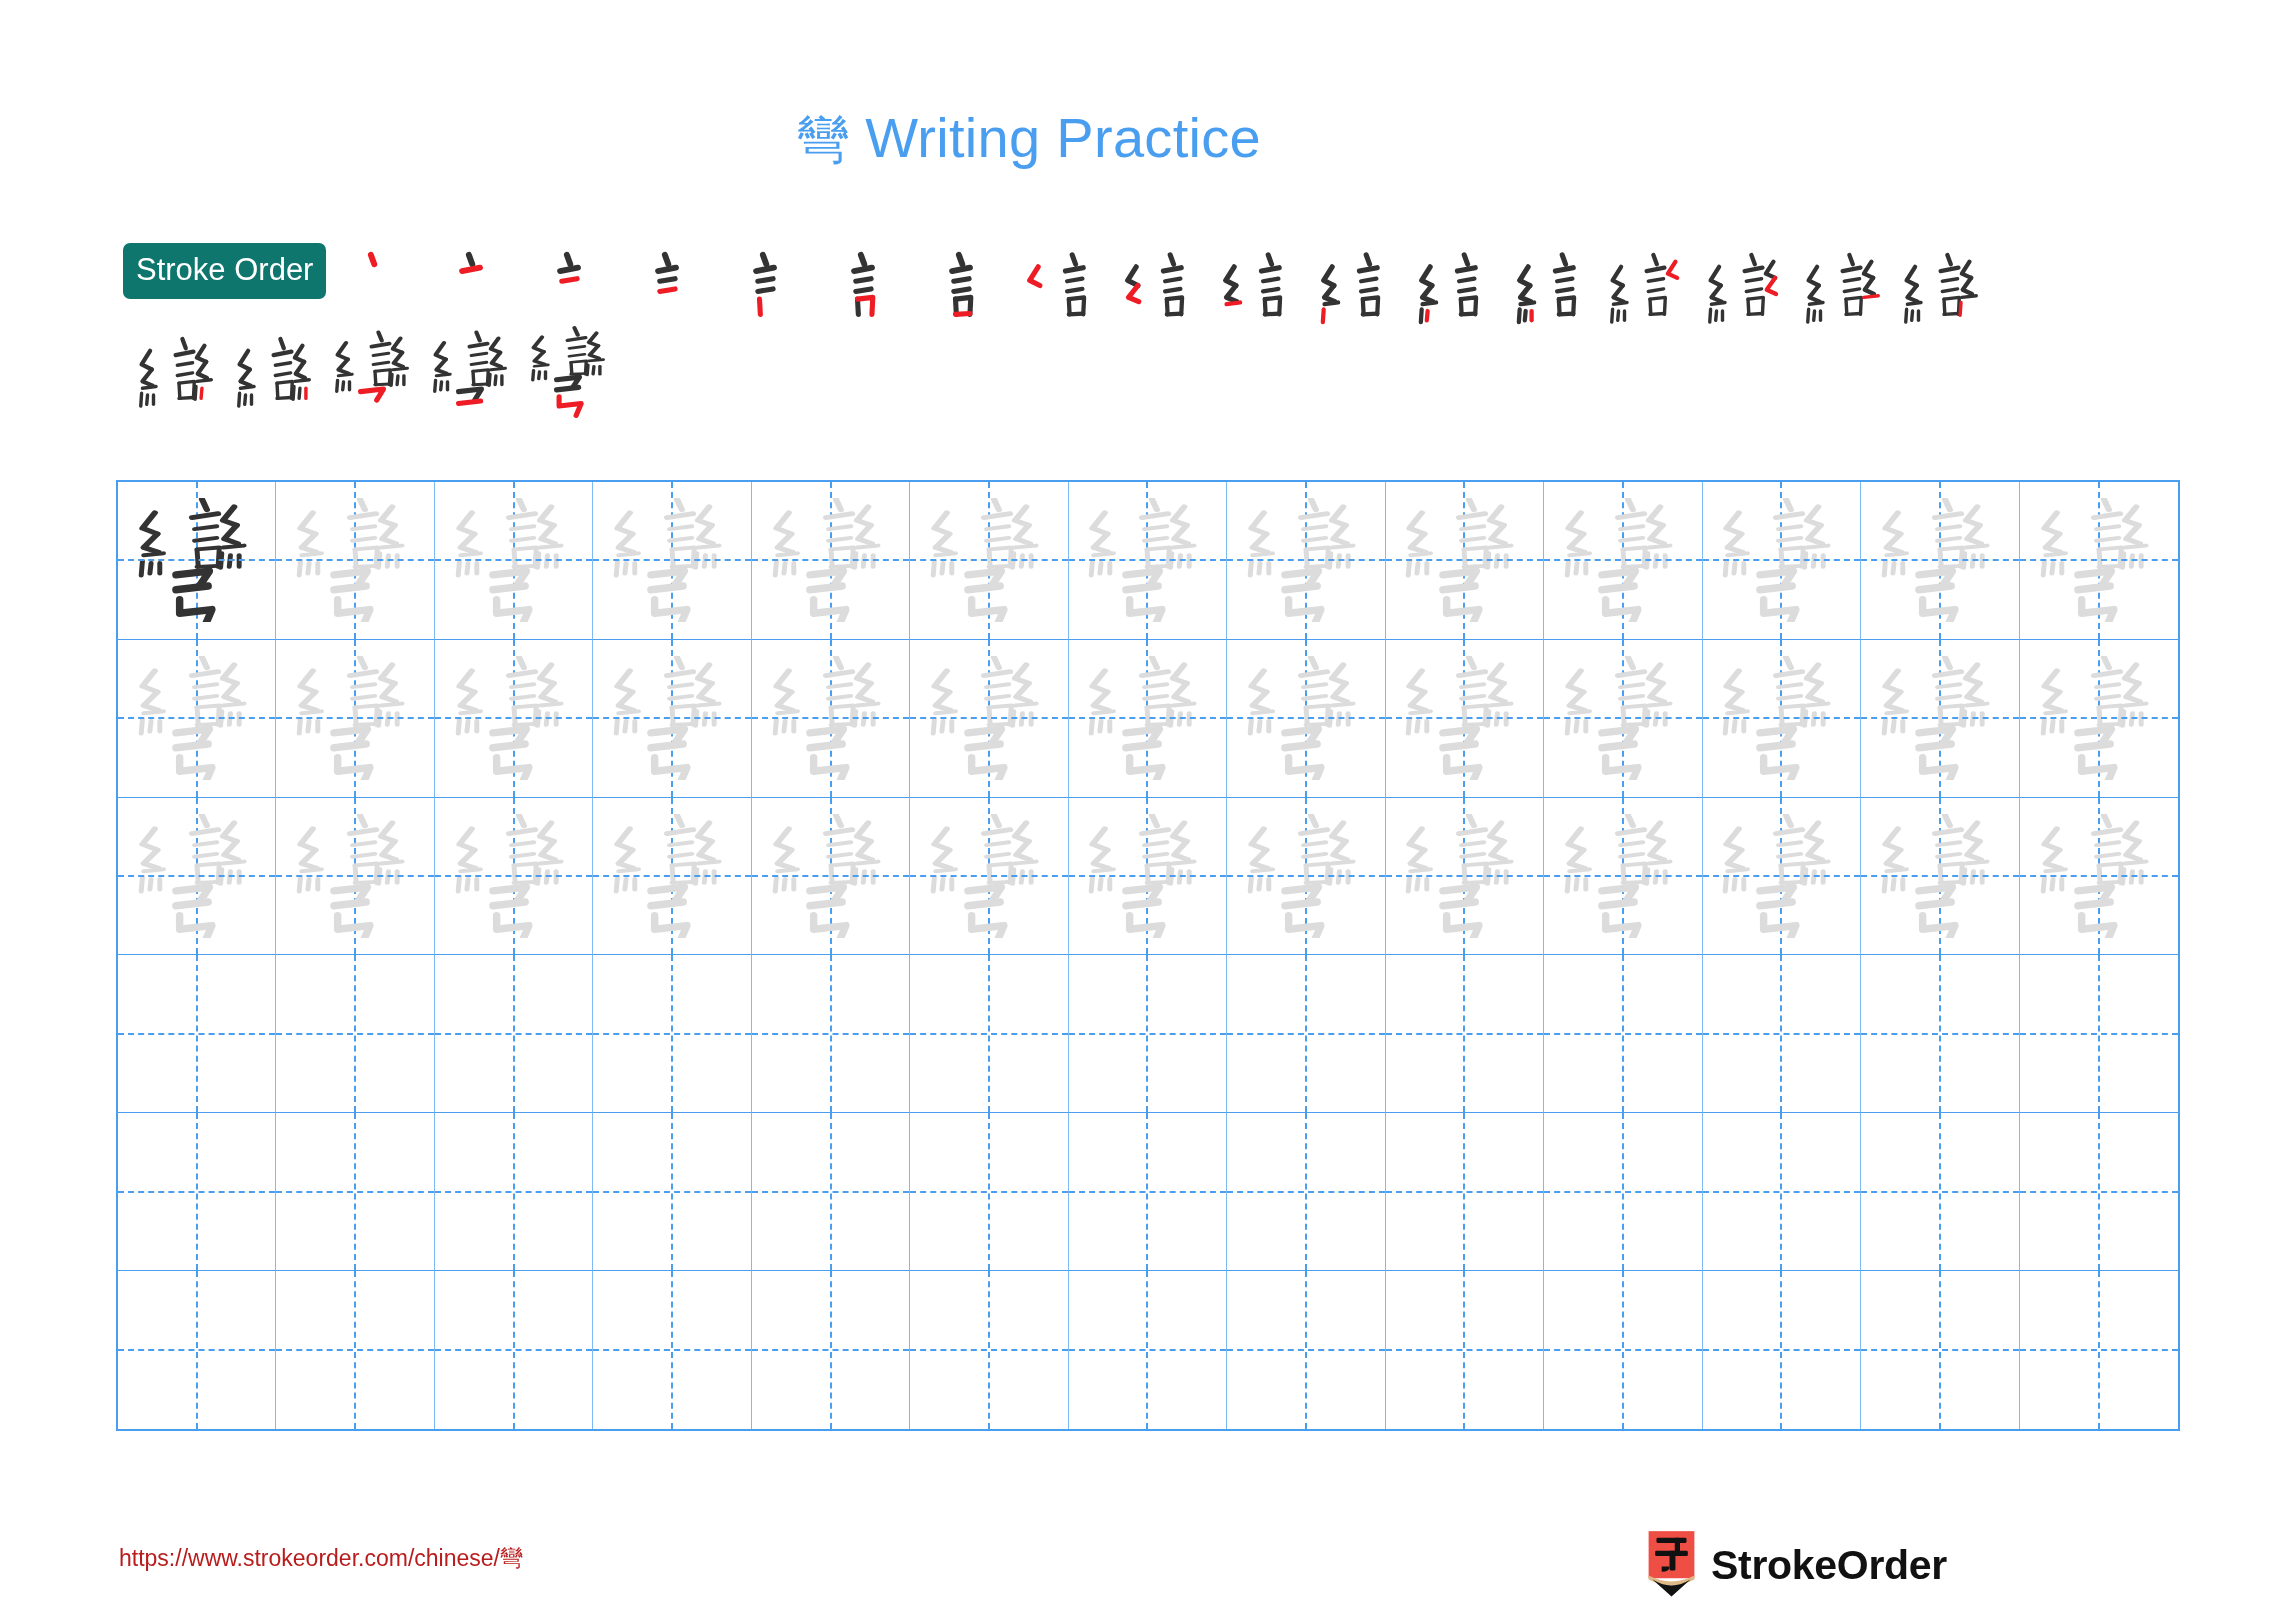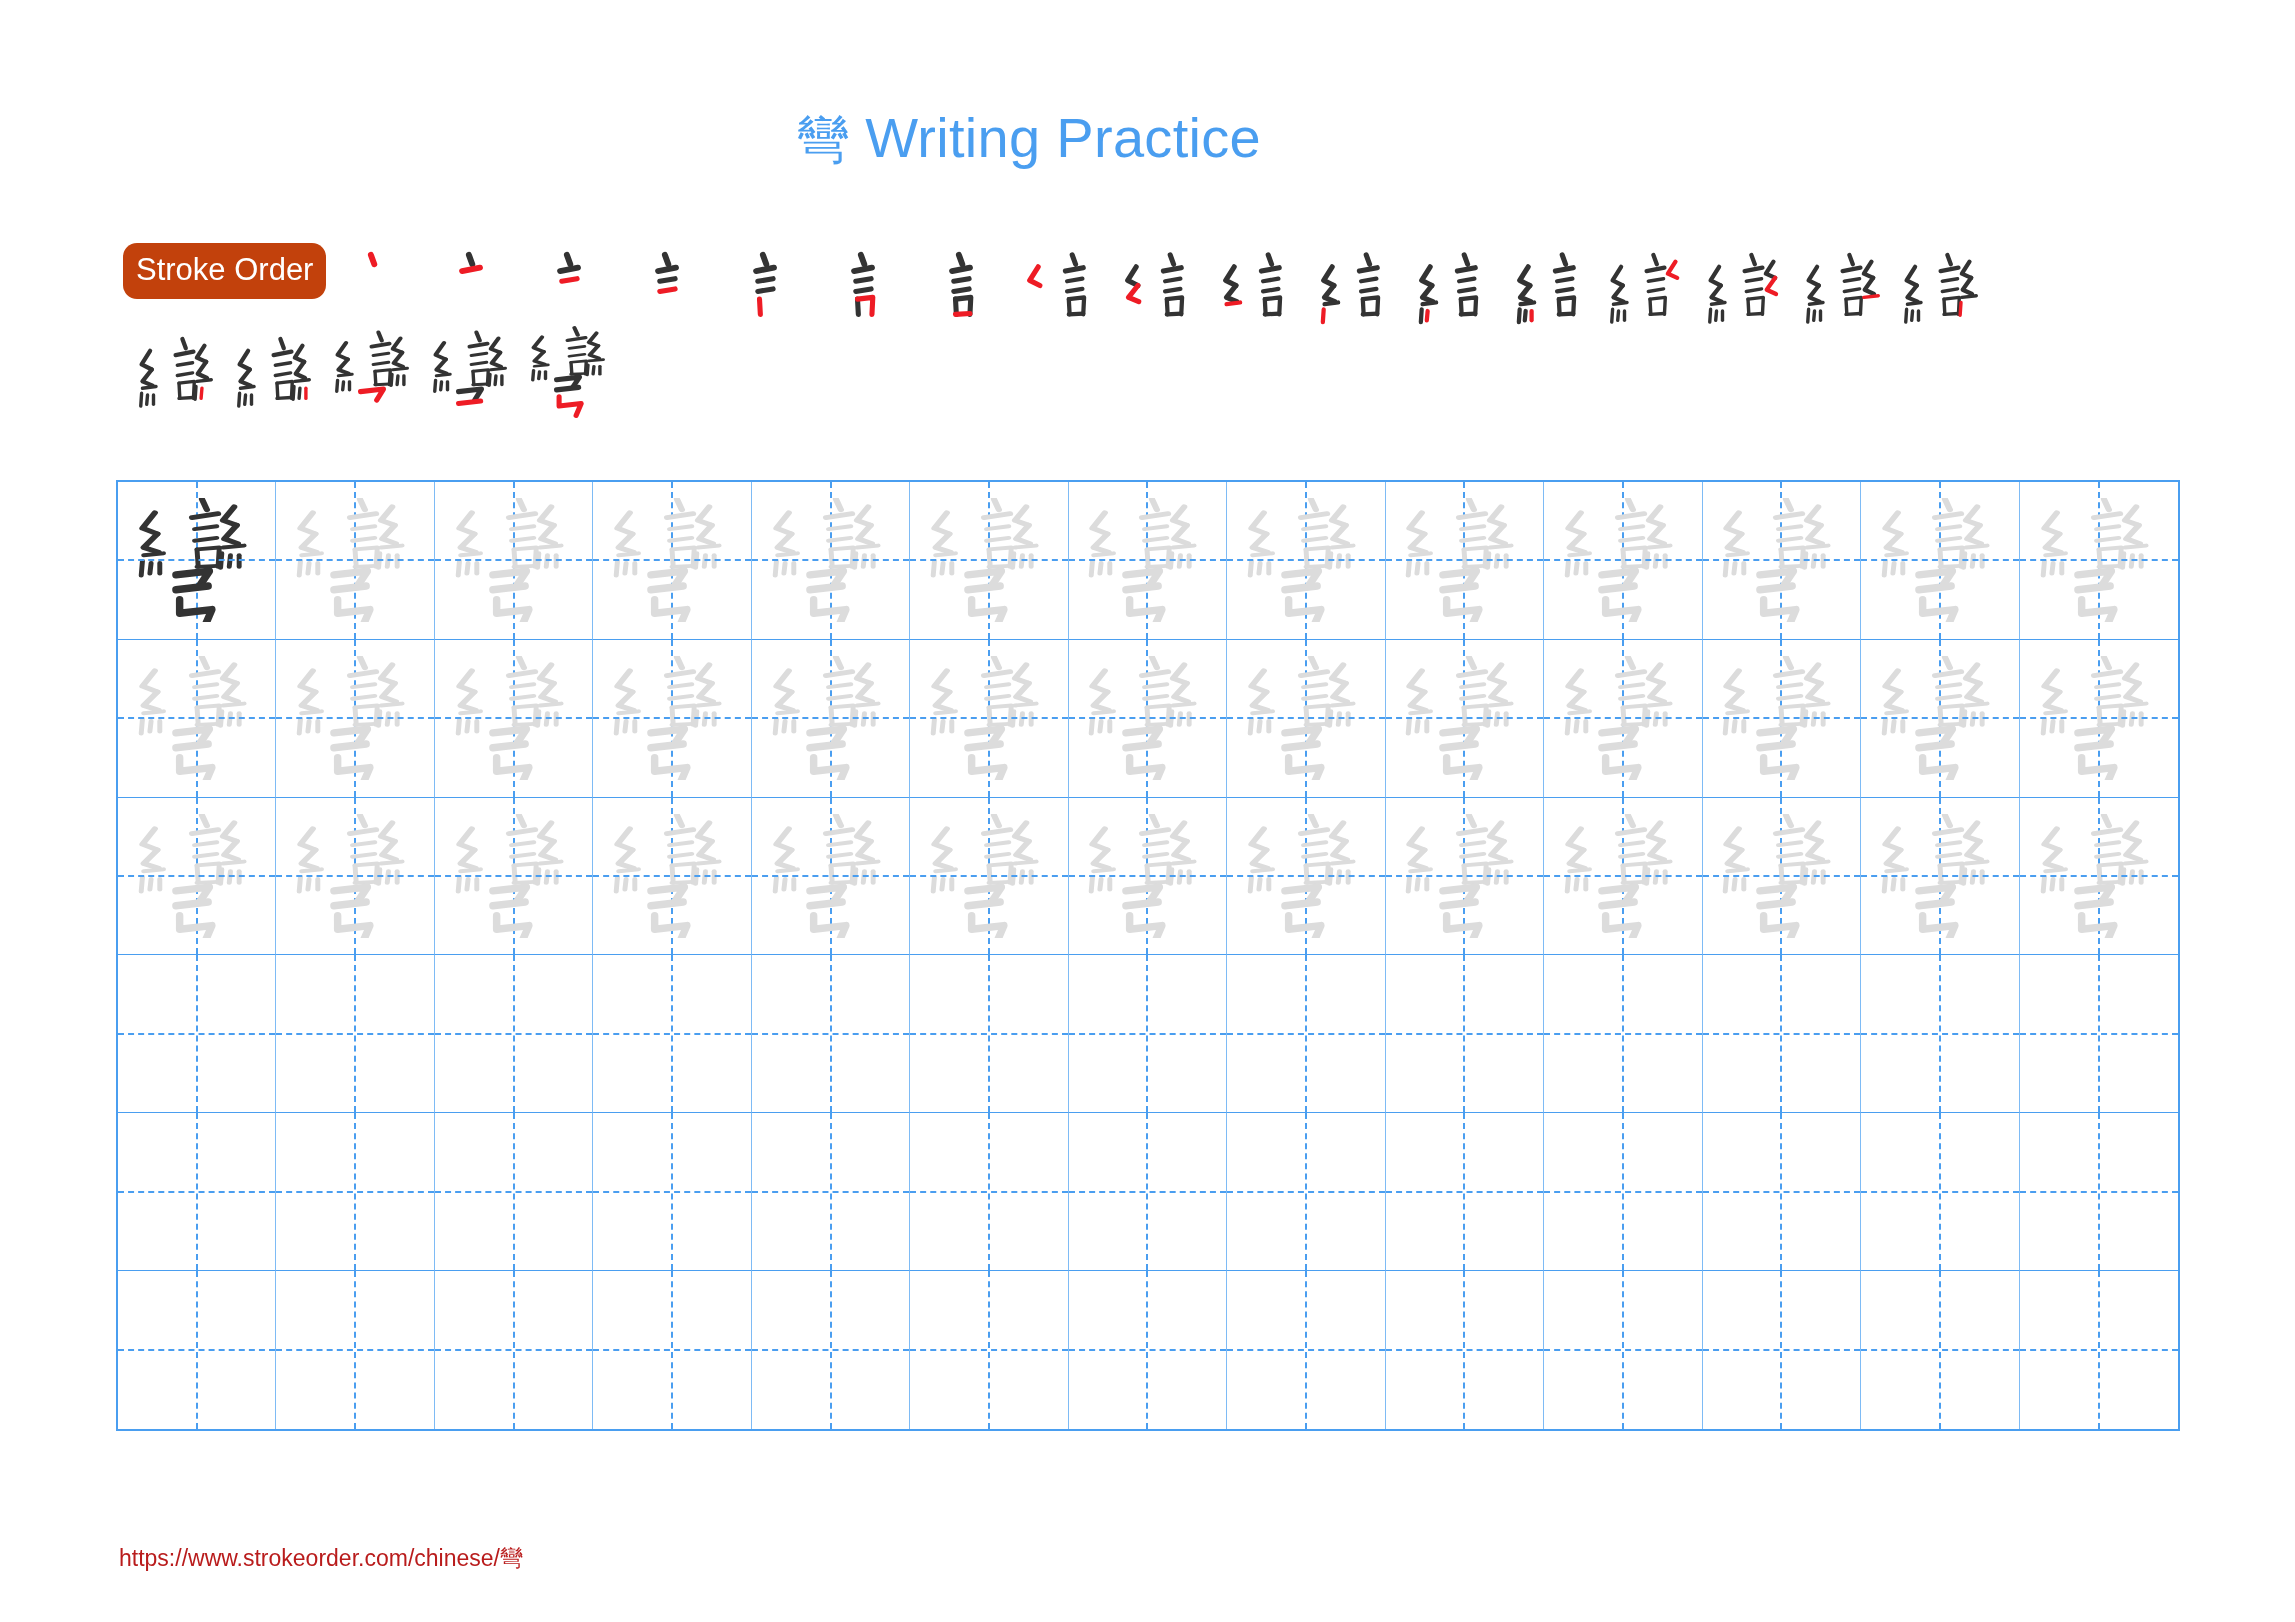--- a/index.html
+++ b/index.html
@@ -41,26 +41,26 @@
   
   .stroke-section {
     position: absolute;
     top: 243px;
     left: 123px;
     width: 2061px;
   }
 
   .so-badge {
     display: inline-block;
-    background: #c2410c;
+    background: #0f766e;
     color: #ffffff;
     font-size: 31px;
     line-height: 1;
     padding: 11px 13px 13.7px 13px;
-    border-radius: 14px;
+    border-radius: 7px;
     vertical-align: middle;
     margin-right: 1px;
     white-space: nowrap;
   }
 
   .so-row {
     display: flex;
     align-items: flex-start;
     flex-wrap: nowrap;
   }
@@ -2093,15 +2093,32 @@
       <div class="cell last-row"></div>
       <div class="cell last-row"></div>
       <div class="cell last-row"></div>
       <div class="cell last-col last-row"></div>
     </div>
 
   <a class="footer-url" href="#">
     <span>https://www.strokeorder.com/chinese/</span><span class="han">彎</span>
   </a>
 
+  <div class="brand">
+    <span class="brand-mark">
+      <svg width="51" height="67" viewBox="0 0 78 102">
+        <rect x="4" y="0" width="70" height="72" fill="#EF4E45"></rect>
+        <path d="M4 68 Q39 86 74 68 L74 74 Q39 92 4 74 Z" fill="#DEB887"></path>
+        <path d="M10 74 Q39 92 68 74 L39 100 Z" fill="#111111"></path>
+        <g fill="#111111">
+          <rect x="16" y="10" width="46" height="8" rx="2"></rect>
+          <rect x="44" y="10" width="8" height="22" rx="2"></rect>
+          <rect x="14" y="30" width="50" height="8" rx="2"></rect>
+          <rect x="36" y="30" width="9" height="30" rx="2"></rect>
+          <path d="M36 54 q0 8 -12 8 l0 -8 z"></path>
+        </g>
+      </svg>
+    </span>
+    <span class="brand-name">StrokeOrder</span>
+  </div>
 
 </div>
 
 
 </body></html>

